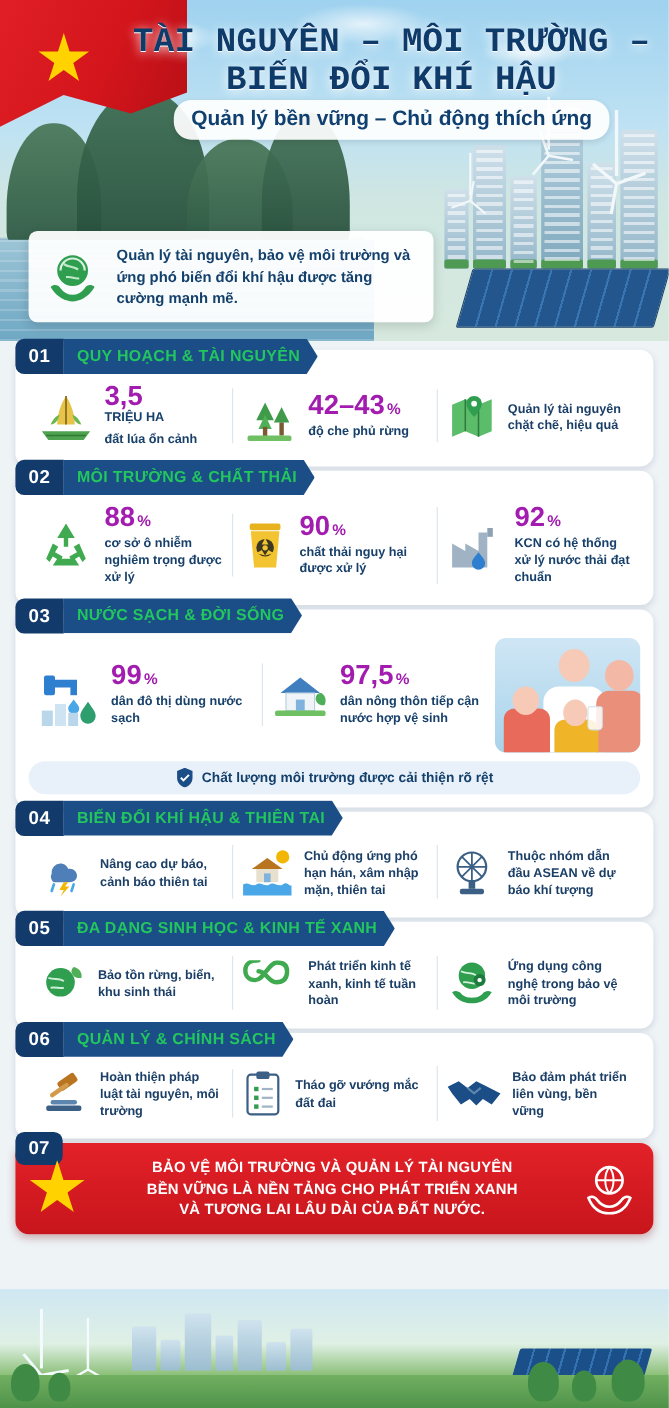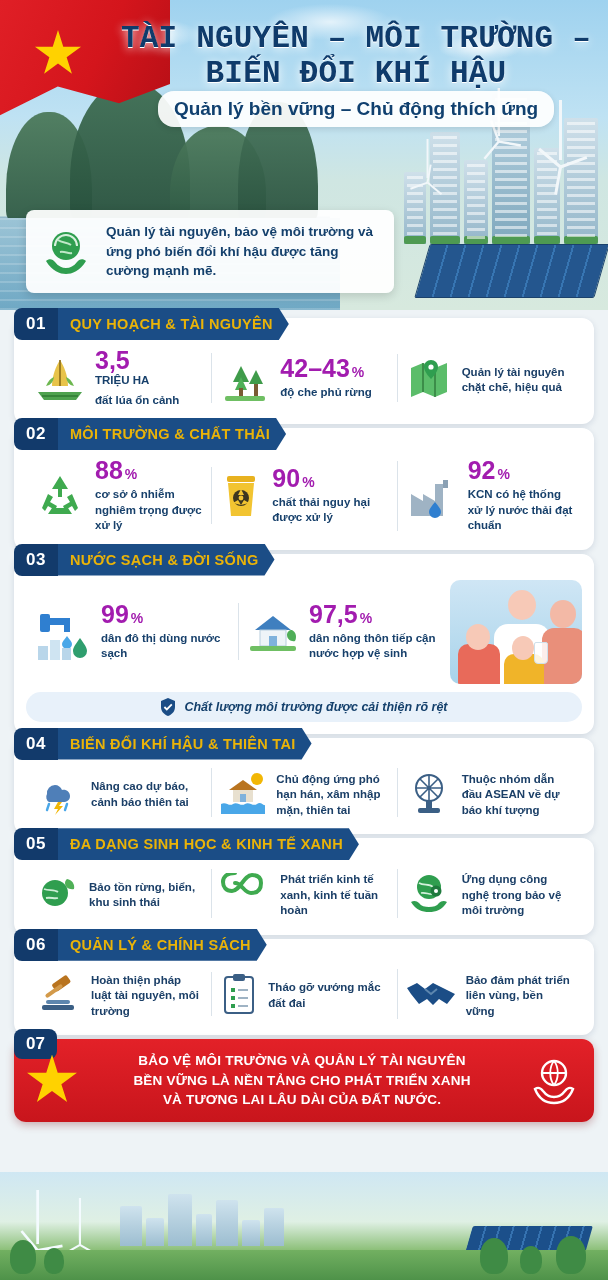--- a/index.html
+++ b/index.html
@@ -132,21 +132,21 @@
   .card-head {
     position:absolute; top: -0px; left: 0; display:flex; align-items:stretch;
     transform: translateY(-10px);
   }
   .num {
     background:#123a6b; color:#fff; font-size:17px; font-weight:800;
     padding: 6px 12px; border-radius: 8px 0 0 8px; letter-spacing:.5px;
     display:flex; align-items:center;
   }
   .sec-title {
-    background:#1b4d86; color:#eab308; font-size:14.5px; font-weight:800;
+    background:#1b4d86; color:#22c55e; font-size:14.5px; font-weight:800;
     padding: 6px 16px 6px 12px; border-radius: 0 8px 8px 0;
     display:flex; align-items:center; letter-spacing:.3px;
     clip-path: polygon(0 0, calc(100% - 10px) 0, 100% 50%, calc(100% - 10px) 100%, 0 100%);
   }
   .row { display:flex; align-items:center; gap: 0; }
   .item {
     flex: 1; display:flex; align-items:center; gap: 9px;
     padding: 4px 8px; position:relative;
   }
   .item + .item::before {
@@ -157,21 +157,21 @@
     display:flex; align-items:baseline; gap:2px;
   }
   .stat-txt .big .unit { font-size: 14px; font-weight:700; }
   .stat-txt .sub { font-size: 11.5px; color:#17406b; font-weight:700; line-height:1.35; margin-top:4px;}
   .stat-txt .sub2 { font-size: 11.5px; color:#17406b; font-weight:700; line-height:1.35; }
   .ico { flex: 0 0 auto; display:flex; align-items:center; justify-content:center; }
 
   .banner-line {
     margin-top: 8px; background:#e8f1fa; border-radius: 18px;
     padding: 6px 12px; display:flex; align-items:center; justify-content:center; gap:8px;
-    color:#14406c; font-size: 12.5px; font-weight: 700; font-style: italic;
+    color:#14406c; font-size: 12.5px; font-weight: 700;
   }
   .shield-check { width:16px; height:18px; flex:0 0 auto; }
 
   .plain .sub { font-size: 11.5px; color:#1b3f67; font-weight:700; line-height:1.35; }
 
   
   .family {
     flex: 0 0 132px; height: 104px; border-radius: 10px; overflow:hidden; position:relative;
     background: linear-gradient(180deg,#cfe6f5,#a8d3ea);
   }

